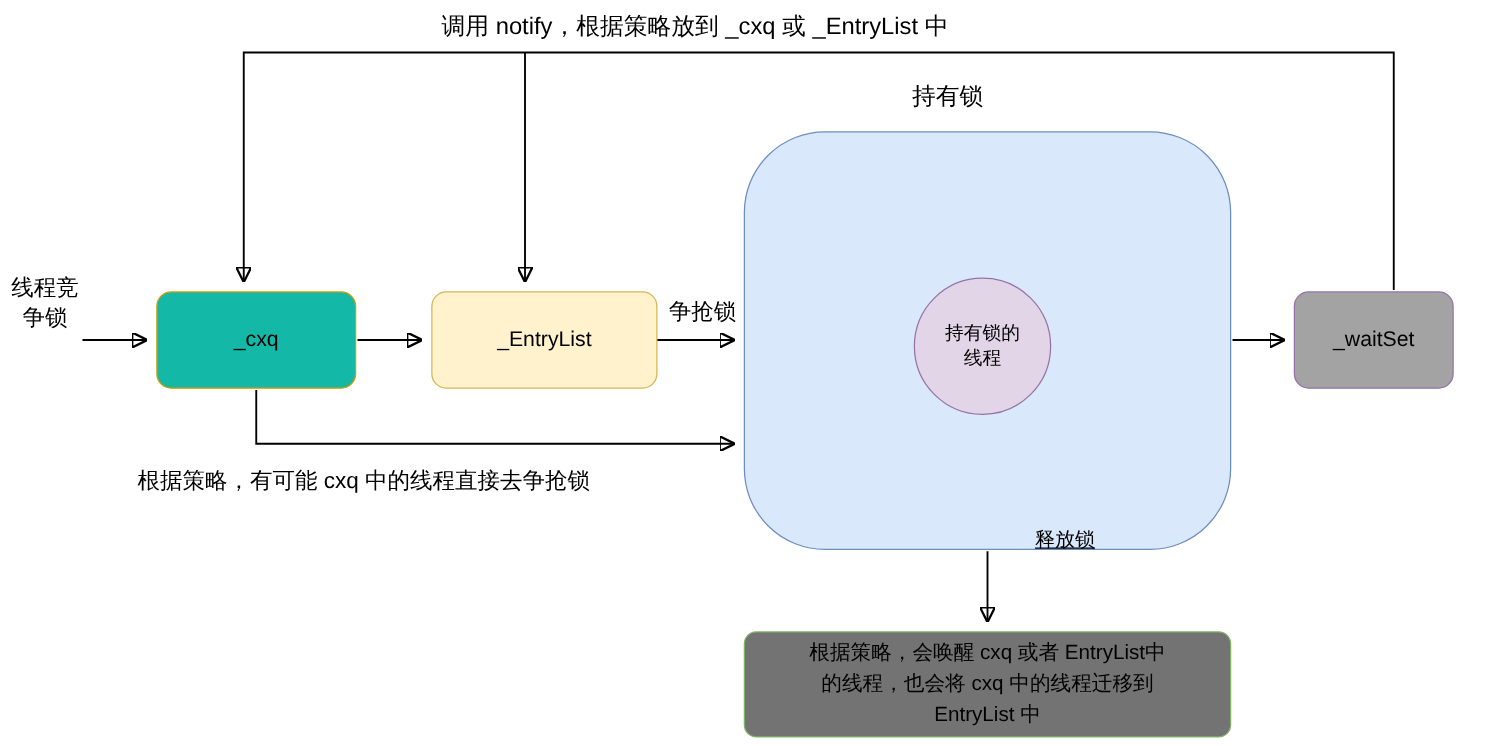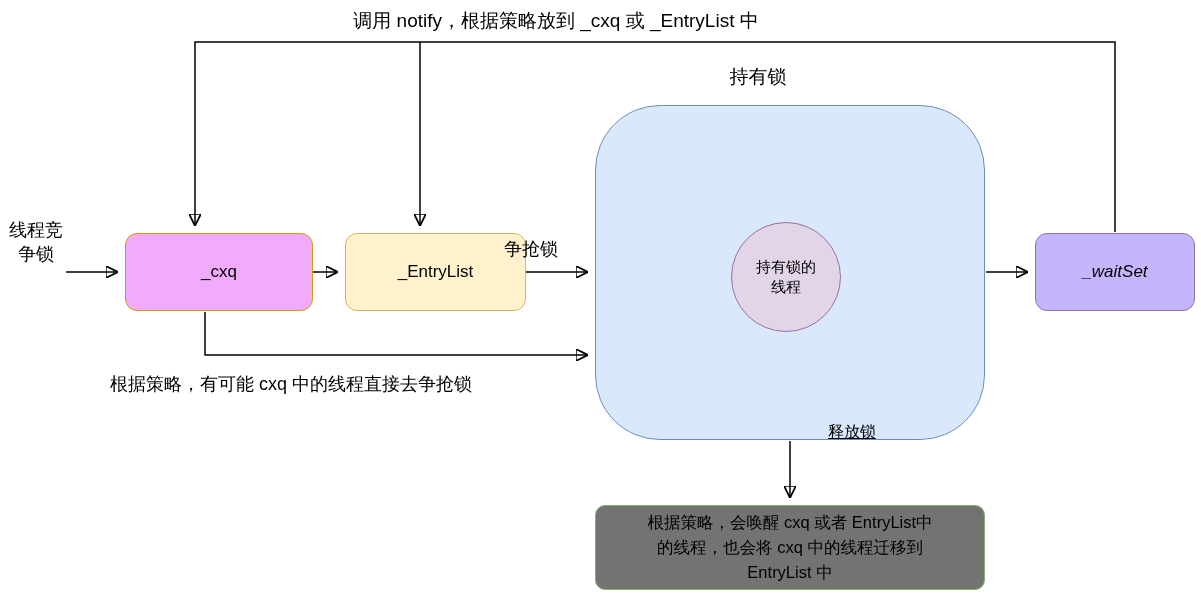--- a/index.html
+++ b/index.html
@@ -21,45 +21,45 @@
   .txt { position: absolute; white-space: nowrap; }
   .title {
     left: 276px; top: 8px; width: 560px;
     text-align: center; font-size: 19px;
   }
   .entry-label {
     left: 6px; top: 218px; width: 60px;
     text-align: center; font-size: 18px; line-height: 1.35;
     white-space: pre-line;
   }
-  .contend-label { left: 504px; top: 237px; font-size: 18px; }
+  .contend-label { left: 535px; top: 237px; font-size: 18px; }
   .holder-title {
     left: 563px; top: 64px; width: 390px;
     text-align: center; font-size: 19px;
   }
   .cxq-note { left: 110px; top: 372px; font-size: 18px; }
   .release-label { left: 828px; top: 422px; font-size: 16px; text-decoration: underline; }
   .node {
     position: absolute;
     box-sizing: border-box;
     display: flex; align-items: center; justify-content: center;
     text-align: center;
     font-size: 17px;
   }
   .node-cxq {
-    left: 125px; top: 233px; width: 188px; height: 78px;
-    background: #f0abfc; border: 1.5px solid #d79b00; border-radius: 12px;
+    left: 125px; top: 233px; width: 160px; height: 78px;
+    background: #14b8a6; border: 1.5px solid #d79b00; border-radius: 12px;
   }
   .node-entrylist {
     left: 345px; top: 233px; width: 181px; height: 78px;
     background: #fff2cc; border: 1.5px solid #d6b656; border-radius: 12px;
   }
   .node-waitset {
-    left: 1035px; top: 233px; width: 160px; height: 78px;
-    background: #c4b5fd; border: 1.5px solid #9673a6; border-radius: 12px; font-style: italic;
+    left: 1035px; top: 233px; width: 128px; height: 78px;
+    background: #a3a3a3; border: 1.5px solid #9673a6; border-radius: 12px;
   }
   .node-holder {
     left: 595px; top: 105px; width: 390px; height: 335px;
     background: #dae8fc; border: 1.5px solid #6c8ebf; border-radius: 65px;
   }
   .node-circle {
     left: 731px; top: 222px; width: 110px; height: 110px;
     background: #e1d5e7; border: 1.5px solid #9673a6; border-radius: 50%;
     font-size: 15px; line-height: 1.35;
   }

